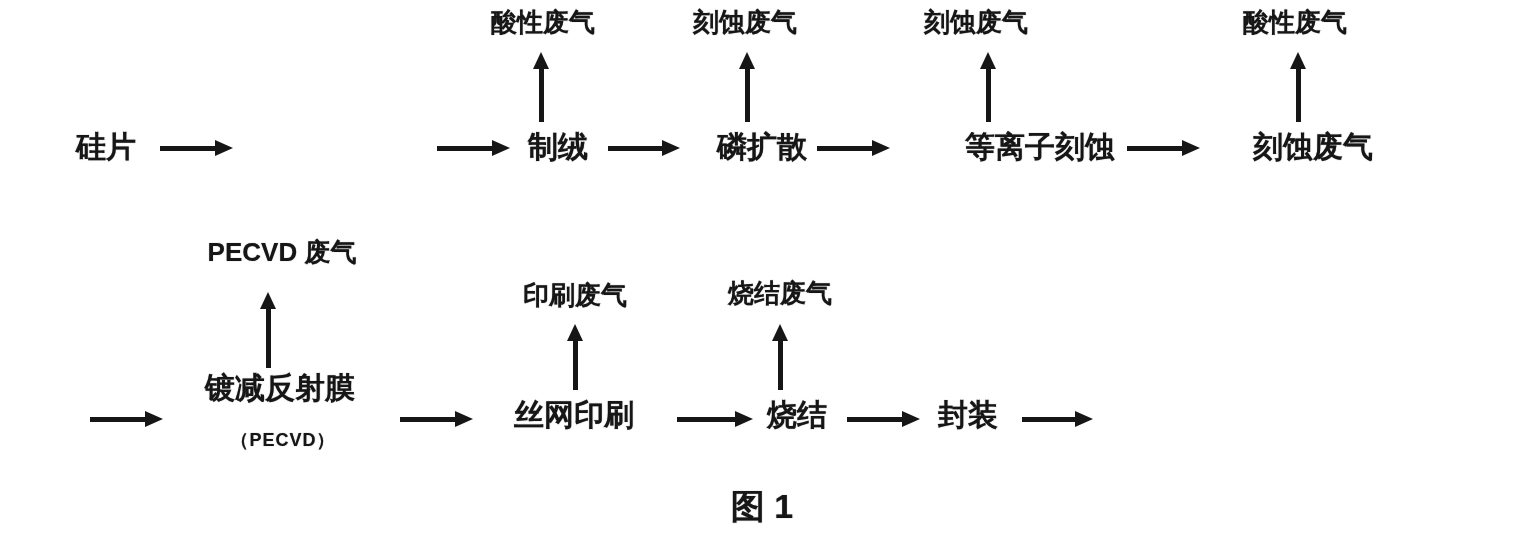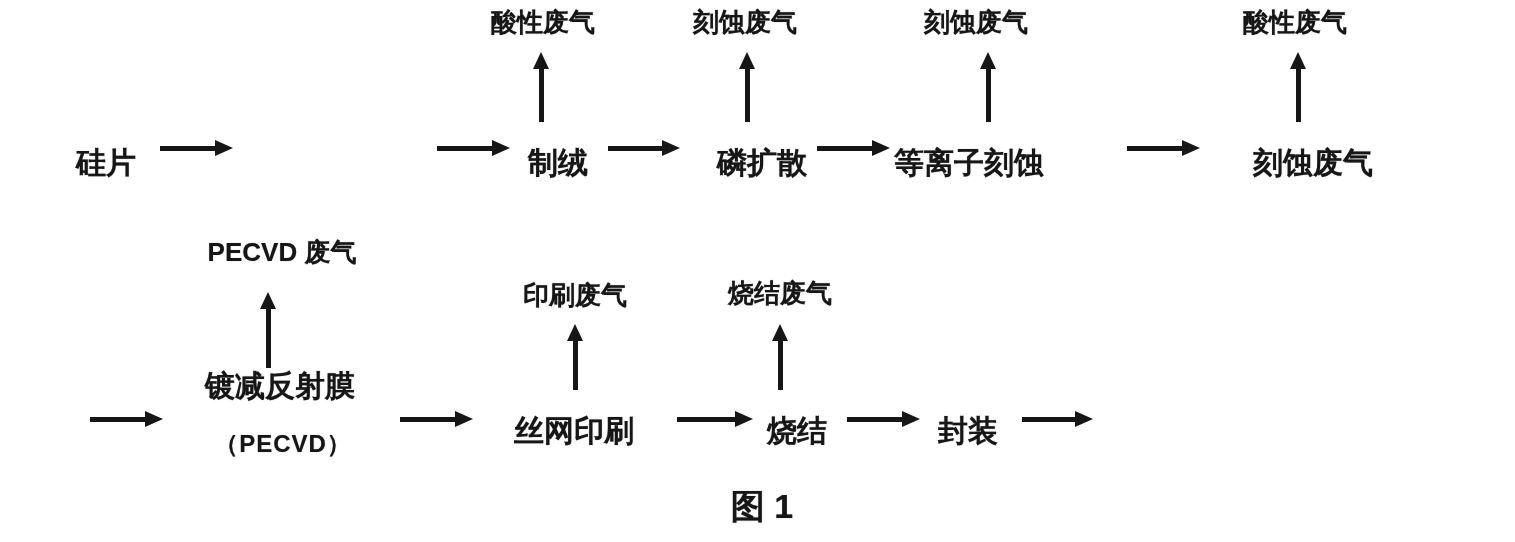--- a/index.html
+++ b/index.html
@@ -8,23 +8,23 @@
     position:relative; width:1515px; height:542px;
     background:var(--paper);
     font-family:"Liberation Sans", sans-serif;
     font-weight:700; color:var(--ink); overflow:hidden;
   }
   .t {
     position:absolute; transform:translateX(-50%);
     white-space:nowrap; line-height:1.1;
     text-shadow:0 0 1px rgba(20,20,20,.55);
   }
-  .step  { font-size:30px;margin-top:16px; }
+  .step  { font-size:30px; }
   .gas   { font-size:26px; }
-  .sub   { font-size:24px; letter-spacing:1px; }
+  .sub   { font-size:18px; letter-spacing:1px; }
   
   .harrow { position:absolute; height:16px; display:flex; align-items:center; }
   .hstem  { flex:1; height:5px; background:var(--ink); }
   .hhead  { width:0; height:0; border-top:8px solid transparent;
             border-bottom:8px solid transparent; border-left:18px solid var(--ink); }
   
   .varrow { position:absolute; width:16px; transform:translateX(-50%); }
   .vhead  { width:0; height:0; margin:0 auto; border-left:8px solid transparent;
             border-right:8px solid transparent; border-bottom:17px solid var(--ink); }
   .vstem  { width:5px; margin:0 auto; background:var(--ink); height:calc(100% - 17px); }
@@ -57,21 +57,21 @@
       <div class="vstem"></div>
     </div>
   <div class="varrow" style="left:1298px;top:52px;height:70px">
       <div class="vhead"></div>
       <div class="vstem"></div>
     </div>
 
   <span class="t step" style="left:106px;top:130px">硅片</span>
   <span class="t step" style="left:558px;top:130px">制绒</span>
   <span class="t step" style="left:762px;top:130px">磷扩散</span>
-  <span class="t step" style="left:969px;top:130px">等离子刻蚀</span>
+  <span class="t step" style="left:1040px;top:130px">等离子刻蚀</span>
   <span class="t step" style="left:1313px;top:130px">刻蚀废气</span>
 
   <div class="harrow" style="left:160px;top:140px;width:73px">
       <div class="hstem"></div>
       <div class="hhead"></div>
     </div>
   <div class="harrow" style="left:437px;top:140px;width:73px">
       <div class="hstem"></div>
       <div class="hhead"></div>
     </div>
@@ -98,21 +98,21 @@
     </div>
   <div class="varrow" style="left:575px;top:324px;height:66px">
       <div class="vhead"></div>
       <div class="vstem"></div>
     </div>
   <div class="varrow" style="left:780px;top:324px;height:66px">
       <div class="vhead"></div>
       <div class="vstem"></div>
     </div>
 
-  <span class="t step" style="left:280px;top:353px">镀减反射膜</span>
+  <span class="t step" style="left:280px;top:371px">镀减反射膜</span>
   <span class="t sub" style="left:283px;top:431px">（PECVD）</span>
   <span class="t step" style="left:574px;top:398px">丝网印刷</span>
   <span class="t step" style="left:797px;top:398px">烧结</span>
   <span class="t step" style="left:968px;top:398px">封装</span>
 
   <div class="harrow" style="left:90px;top:411px;width:73px">
       <div class="hstem"></div>
       <div class="hhead"></div>
     </div>
   <div class="harrow" style="left:400px;top:411px;width:73px">

